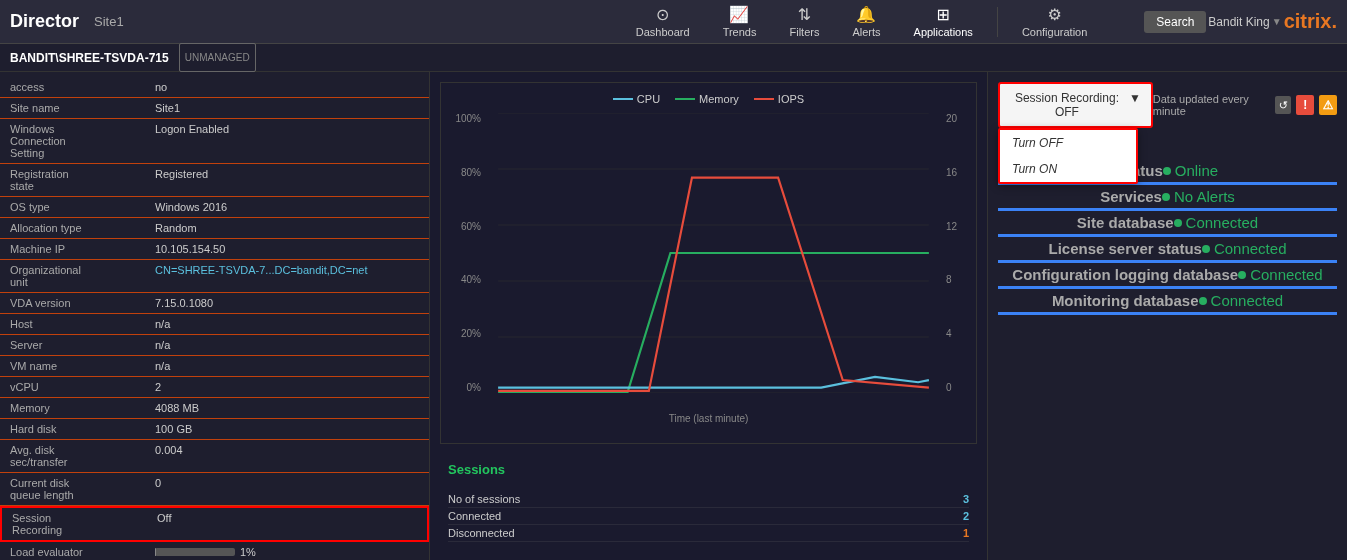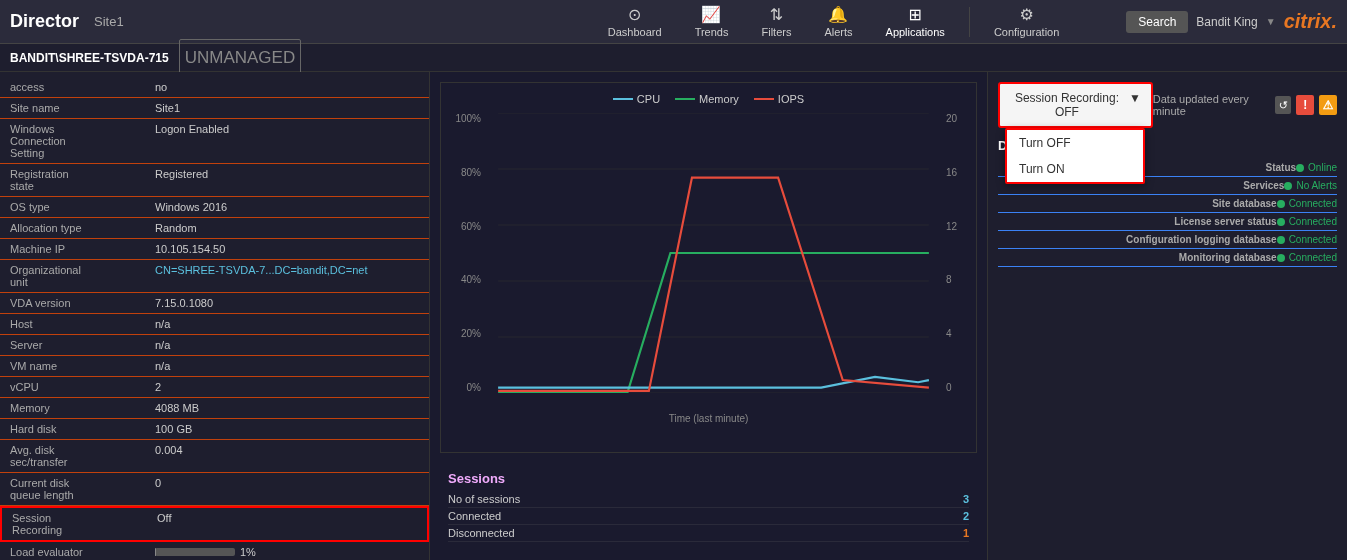--- a/index.html
+++ b/index.html
@@ -9,32 +9,32 @@
     .header {
       display: flex; align-items: center; background: #2b2b3b; height: 44px; padding: 0 10px;
       border-bottom: 1px solid #444;
     }
     .header-brand { color: #fff; font-size: 18px; font-weight: bold; margin-right: 15px; }
     .header-site { color: #aaa; font-size: 13px; margin-right: auto; }
     .header-nav { display: flex; align-items: center; gap: 5px; }
     .nav-item { display: flex; flex-direction: column; align-items: center; color: #ccc; font-size: 11px; padding: 4px 14px; cursor: pointer; border-radius: 3px; }
     .nav-item.active { color: #fff; }
     .nav-icon { font-size: 16px; margin-bottom: 2px; }
-    .header-right { display: flex; align-items: center; gap: 8px; margin-left: 20px; padding-left: 33px; }
+    .header-right { display: flex; align-items: center; gap: 2px; margin-left: 10px; padding-left: 33px; }
     .search-btn { background: #555; color: #fff; border: none; padding: 4px 12px; border-radius: 3px; cursor: pointer; font-size: 12px; }
     .user-name { color: #ccc; font-size: 12px; cursor: pointer; }
-    .citrix-logo { color: #e87722; font-size: 20px; font-weight: bold; font-style: italic; }
+    .citrix-logo { color: #e87722; font-size: 20px; font-weight: bold; }
 
     
     .breadcrumb-bar {
       background: #1e1e2e; padding: 4px 10px; display: flex; align-items: center; gap: 10px;
       border-bottom: 1px solid #333; height: 28px;
     }
     .breadcrumb-title { color: #fff; font-size: 12px; font-weight: bold; }
-    .badge-unmanaged { background: transparent; color: #888; font-size: 17px; border: 1px solid #666; padding: 8px 5px; border-radius: 2px; }
+    .badge-unmanaged { background: transparent; color: #888; font-size: 10px; border: 1px solid #666; padding: 8px 5px; border-radius: 2px; }
 
     
     .main { display: flex; height: calc(560px - 72px); }
 
     
     .left-panel { width: 430px; background: #1e1e2e; border-right: 1px solid #333; overflow-y: auto; padding: 5px 0; }
     .info-table { width: 100%; }
     .info-row { display: flex; padding: 2px 10px; border-bottom: 1px solid #c2410c; }
     .info-label { width: 140px; color: #aaa; font-size: 11px; flex-shrink: 0; padding: 2px 0; }
     .info-value { color: #ccc; font-size: 11px; padding: 2px 5px; }
@@ -48,21 +48,21 @@
     .middle-panel { flex: 1; background: #1a1a2e; padding: 10px; display: flex; flex-direction: column; gap: 10px; }
 
     
     .chart-area { background: #1a1a2e; border: 1px solid #333; flex: 1; padding: 10px; }
     .chart-legend { display: flex; gap: 15px; justify-content: center; margin-bottom: 8px; font-size: 11px; align-items: center; }
     .legend-item { display: flex; align-items: center; gap: 4px; }
     .legend-dot { width: 20px; height: 2px; }
 
     
     .sessions-box { background: #1a1a2e; padding: 8px; }
-    .sessions-title { color: #f0abfc; font-size: 13px; font-weight: bold; margin-bottom: 5px; }
+    .sessions-title { color: #22c55e; font-size: 13px; font-weight: bold; margin-bottom: 14px; }
     .sessions-row { display: flex; justify-content: space-between; padding: 2px 0; border-bottom: 1px solid #2a2a3a; font-size: 11px; }
     .sessions-label { color: #ccc; }
     .sessions-value { font-weight: bold; }
     .sessions-value.blue { color: #5bc0de; }
     .sessions-value.orange { color: #e87722; }
 
     
     .right-panel { width: 360px; background: #1e1e2e; border-left: 1px solid #333; padding: 10px; }
 
     
@@ -71,25 +71,25 @@
       background: #f5f5f5; color: #333; border: 1px solid #ccc; padding: 7px 10px;
       border-radius: 3px; cursor: pointer; font-size: 12px; display: flex; align-items: flex-start; gap: 5px;
       border: 2px solid red; position: relative;
     }
     .data-update { color: #aaa; font-size: 11px; display: flex; align-items: center; gap: 4px; }
     .warning-icon { background: #e74c3c; color: white; width: 20px; height: 20px; display: flex; align-items: center; justify-content: center; font-size: 12px; font-weight: bold; border-radius: 2px; }
     .alert-icon { background: #f39c12; color: white; width: 20px; height: 20px; display: flex; align-items: center; justify-content: center; font-size: 12px; font-weight: bold; border-radius: 2px; }
 
     
     .dropdown-menu {
-      position: absolute; top: 100%; left: 7px; background: #fff; border: 2px solid red;
-      border-radius: 2px; z-index: 100; min-width: 140px; box-shadow: 0 2px 8px rgba(0,0,0,0.4);
+      position: absolute; top: 100%; left: 0; background: #fff; border: 2px solid red;
+      border-radius: 2px; z-index: 100; min-width: 140px; box-shadow: 0 2px 8px rgba(0,0,0,0.4); font-style: italic;
     }
     .dropdown-item { padding: 6px 12px; color: #333; font-size: 12px; cursor: pointer; }
-    .delivery-row { display: flex; justify-content: flex-end; padding: 3px 0; border-bottom: 1px solid #3b82f6; font-size: 10px; }
+    .delivery-row { display: flex; justify-content: center; padding: 3px 0; border-bottom: 3px solid #3b82f6; font-size: 15px; }
     .delivery-label { color: #aaa; font-weight: bold; }
     .delivery-value { display: flex; align-items: center; gap: 4px; }
     .status-dot { width: 8px; height: 8px; border-radius: 50%; background: #27ae60; display: inline-block; }
     .status-text { color: #27ae60; }
 
     
     .left-panel::-webkit-scrollbar { width: 5px; }
     .left-panel::-webkit-scrollbar-track { background: #1a1a2e; }
     .left-panel::-webkit-scrollbar-thumb { background: #555; }
 

